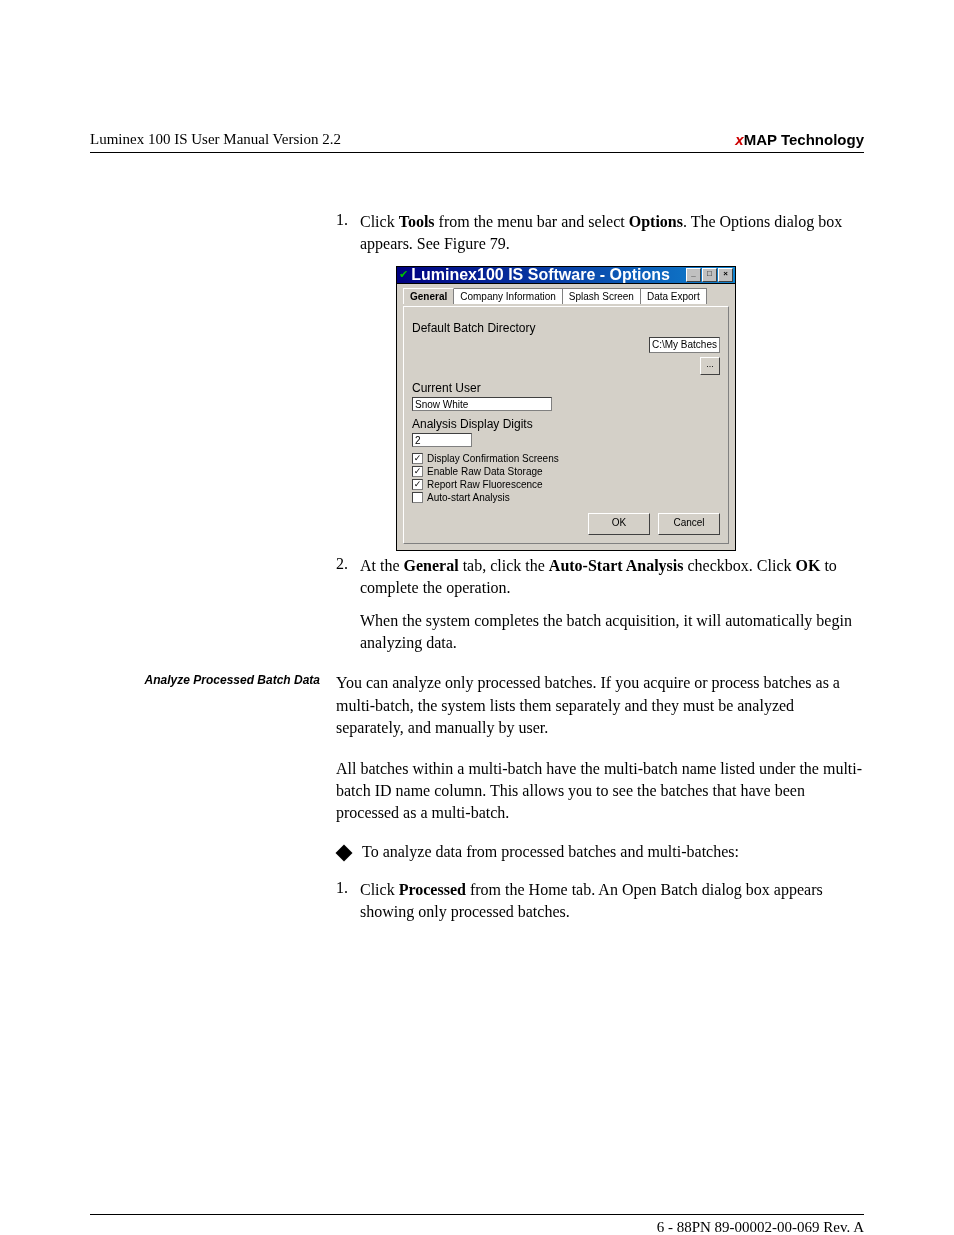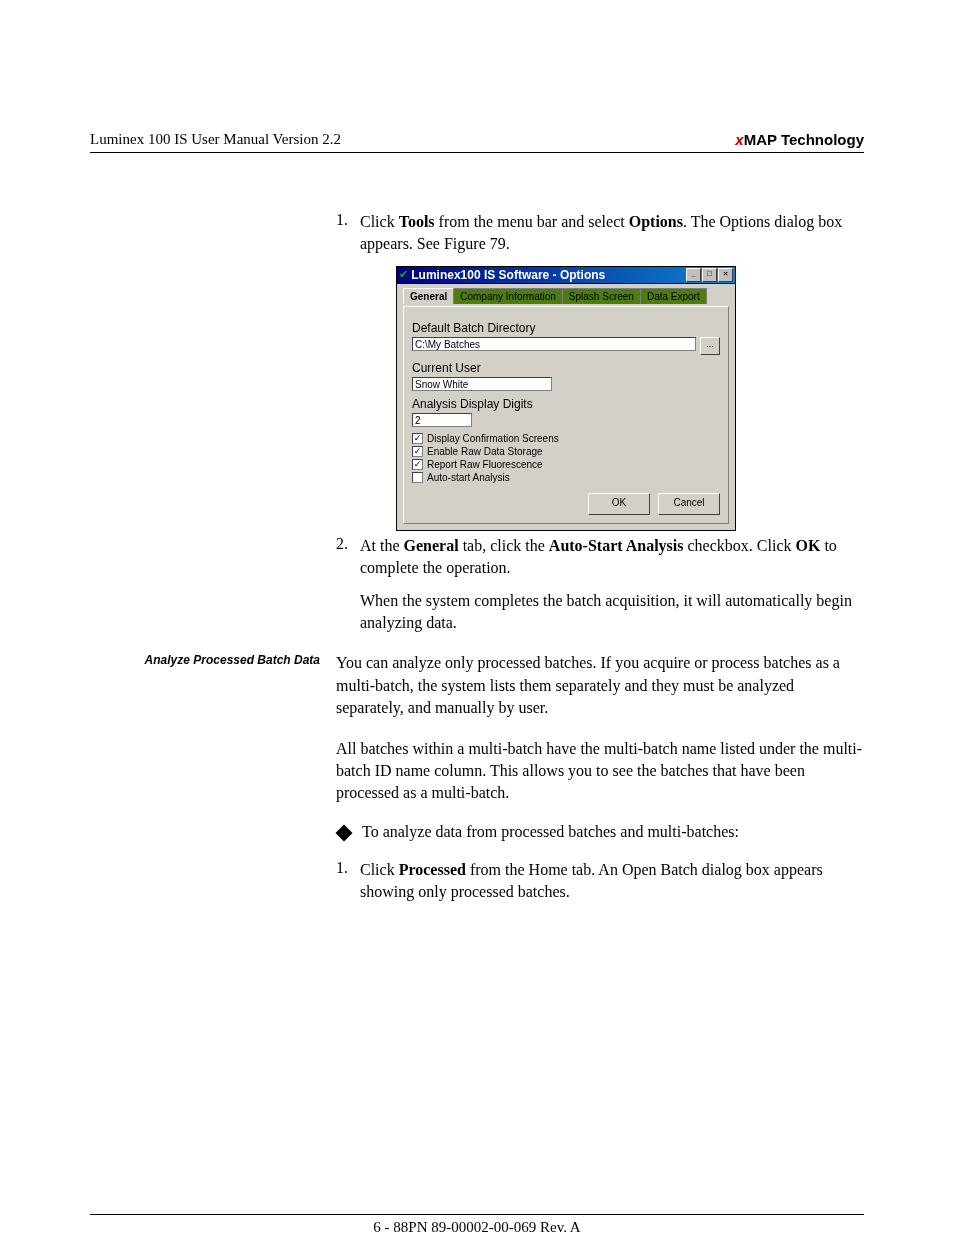--- a/index.html
+++ b/index.html
@@ -122,21 +122,21 @@
   }
   .titlebar .check {
     color: #00c000;
     margin-right: 3px;
     font-size: 11px;
     line-height: 1;
   }
   .titlebar .title {
     flex: 1;
     font-weight: bold;
-    font-size: 12px;
+    font-size: 16px;
     white-space: nowrap;
   }
   .winbtns {
     display: flex;
     gap: 1px;
   }
   .winbtn {
     width: 13px;
     height: 12px;
     background: #c0c0c0;
@@ -156,21 +156,21 @@
   }
   .tabs {
     display: flex;
     font-size: 10px;
     margin-bottom: 2px;
   }
   .tab {
     padding: 2px 6px;
     border: 1px solid #808080;
     border-bottom: none;
-    background: #4d7c0f;
+    background: #ffffff;
     margin-right: -1px;
     position: relative;
   }
   .tab.active {
     background: #d4d0c8;
     font-weight: bold;
     border-top-color: #fff;
     border-left-color: #fff;
     z-index: 2;
   }
@@ -183,22 +183,23 @@
     min-height: 150px;
     position: relative;
   }
   .lbl {
     font-size: 12px;
     margin: 6px 0 2px 0;
     display: block;
   }
   .field-row {
     display: flex;
-    align-items: flex-start;
+    align-items: flex-end;
     gap: 4px;
+    flex-direction: column;
   }
   .textfield {
     background: #fff;
     border: 1px solid #808080;
     border-top-color: #404040;
     border-left-color: #404040;
     height: 14px;
     font-size: 10px;
     padding: 0 2px;
     line-height: 14px;
@@ -253,21 +254,21 @@
   }
 
   .footer-row {
     position: absolute;
     left: 90px;
     right: 90px;
     bottom: 42px;
     border-top: 1px solid #000;
     padding-top: 4px;
     display: flex;
-    justify-content: center;
+    justify-content: flex-end;
     font-size: 15px;
   }
 </style>
 </head>
 <body>
 
 <div class="page">
 
   <div class="header-row">
     <div class="header-left">Luminex 100 IS User Manual Version 2.2</div>

